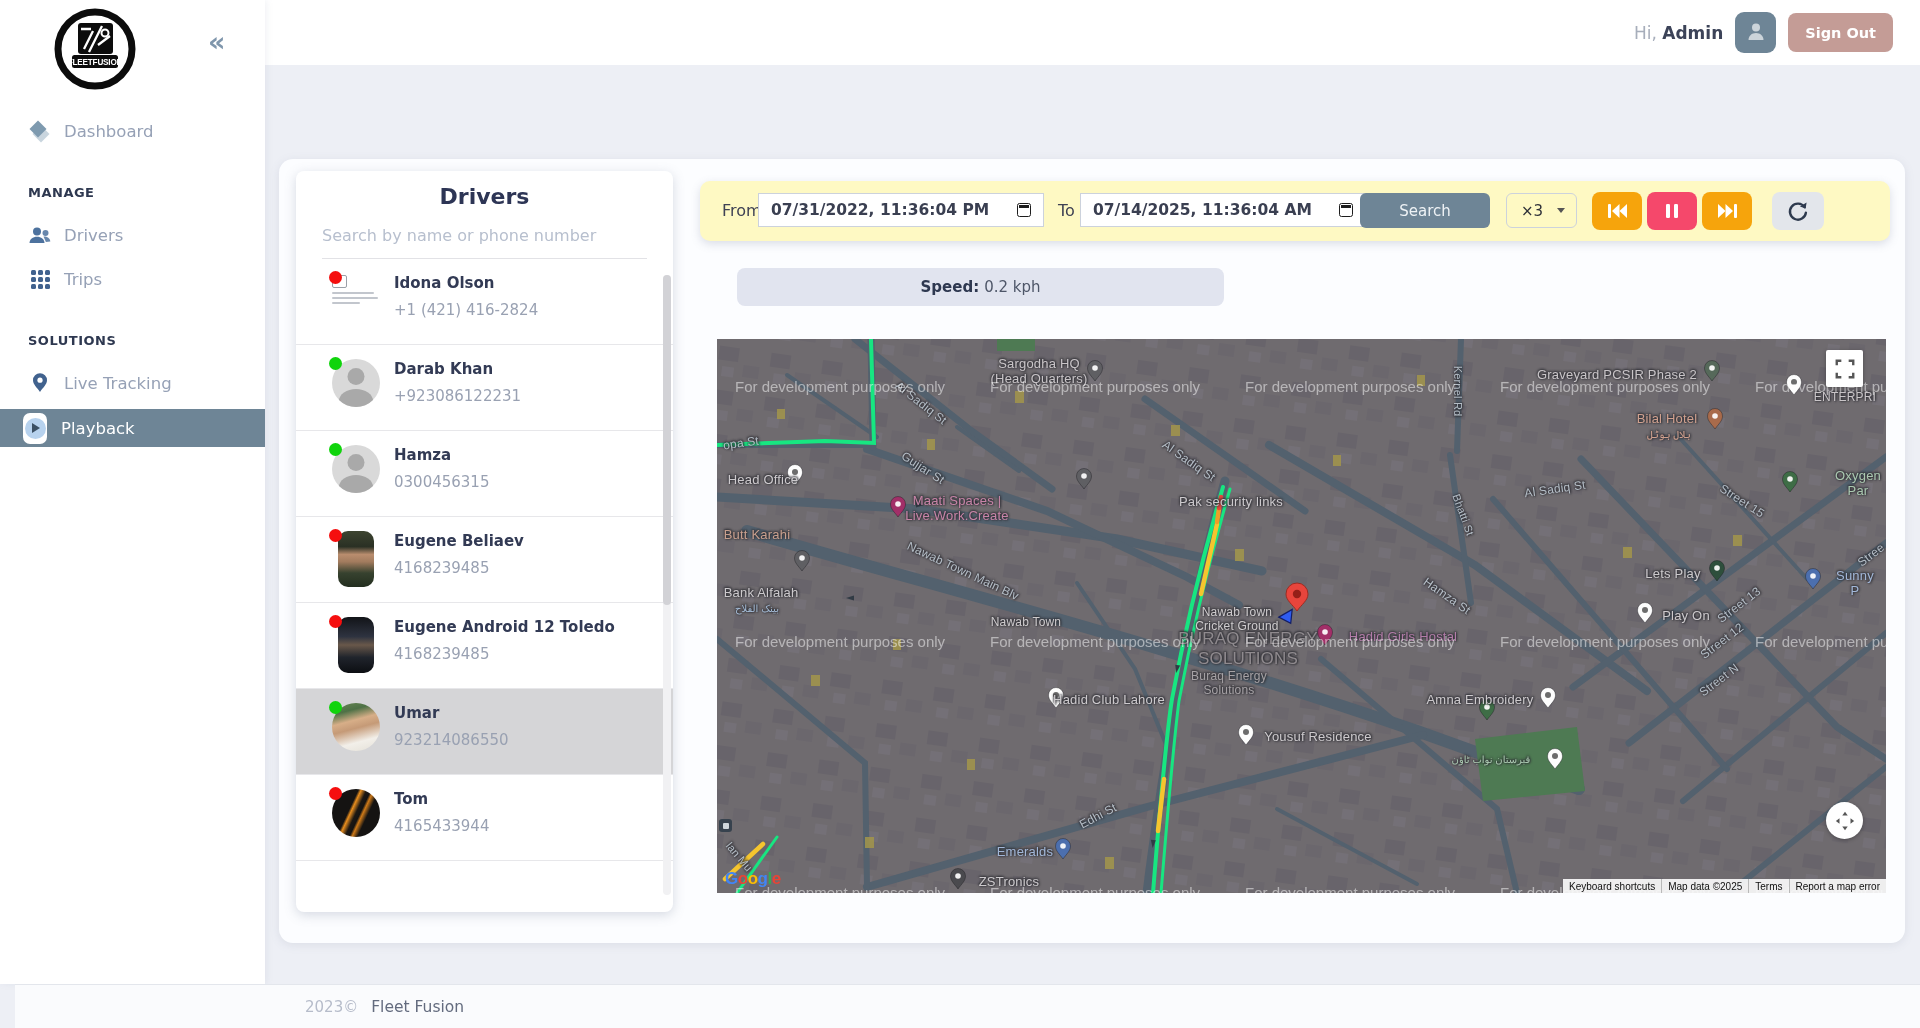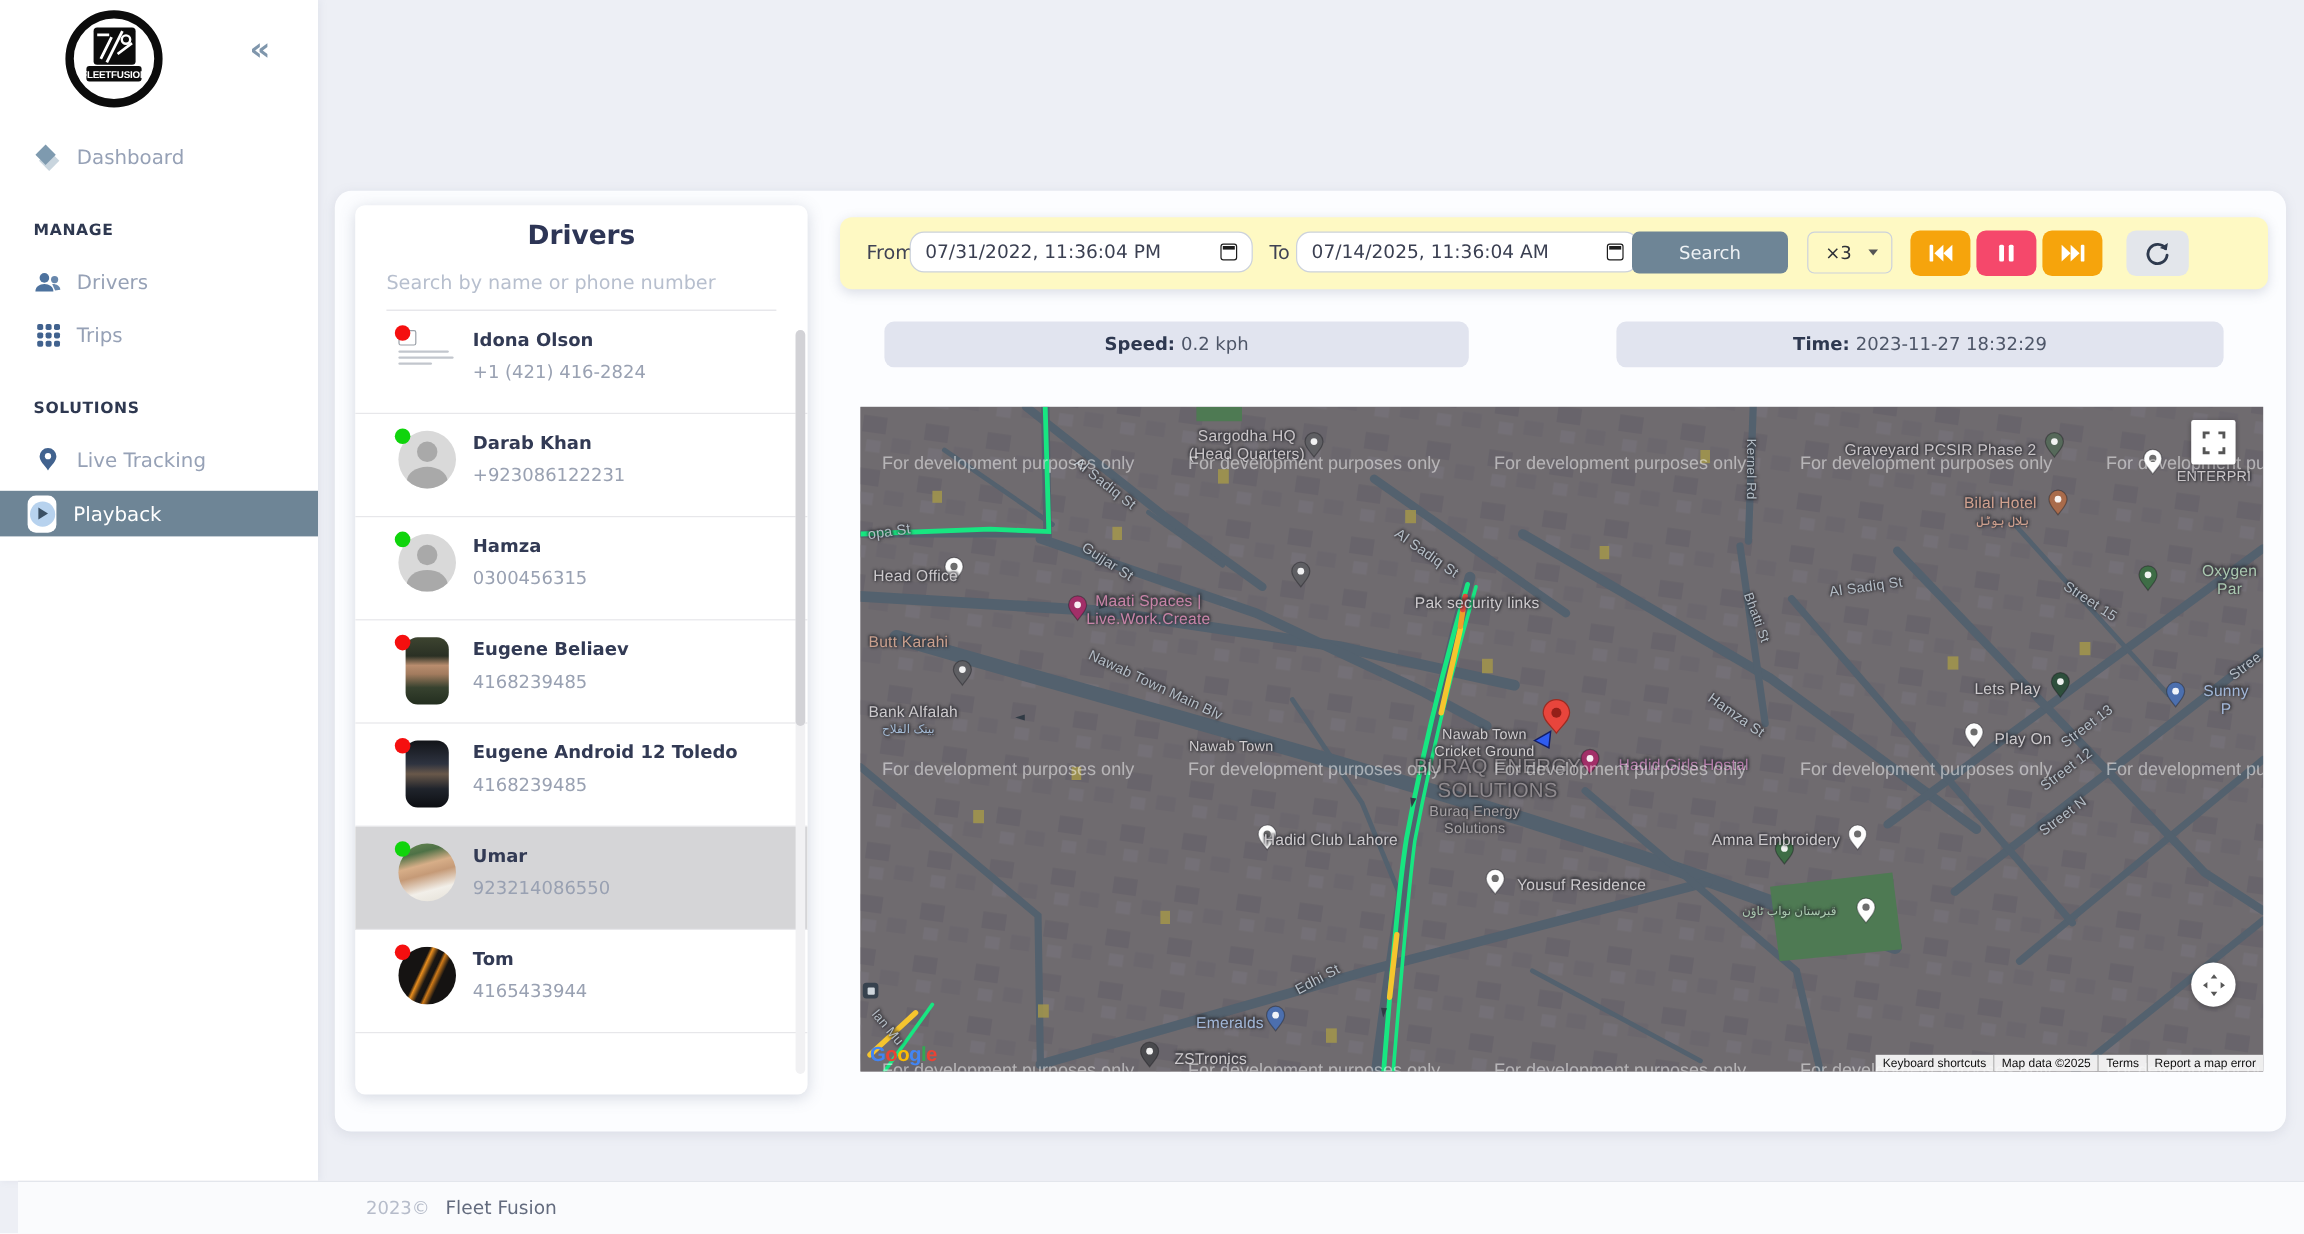--- a/index.html
+++ b/index.html
@@ -67,22 +67,22 @@
   .bi-box { width:15px; height:13px; border:1.5px solid #9aa0a8; border-radius:2px; position:relative; margin-bottom:4px; }
   .bi-box::after { content:""; position:absolute; left:3px; top:3px; width:4px; height:4px; border-radius:50%; background:#9aa0a8; }
   .av-broken .ln { height:2px; background:#c2c6cd; border-radius:1px; margin-top:3px; }
   .scroll-track { position:absolute; right:2px; top:104px; width:8px; height:620px; background:#f1f1f3; border-radius:4px; }
   .scroll-thumb { position:absolute; right:2px; top:104px; width:8px; height:330px; background:#d2d2d6; border-radius:4px; cursor:pointer; }
 
   
   .controls-card { position:absolute; left:700px; top:181px; width:1190px; height:60px; background:#fef9c3;
                    border-radius:10px; box-shadow:0 3px 10px rgba(100,110,140,.22); }
   .ctl-label { position:absolute; font-size:16px; color:#3f4254; top:20px; }
-  .date-input { position:absolute; top:12px; height:34px; border:1px solid #ccd2dc; border-radius:12px; background:#fff;
-                display:flex; align-items:center; padding:0 12px; font-size:15.5px; color:#3a3f51; cursor:text; }
+  .date-input { position:absolute; top:12px; height:34px; border:1px solid #ccd2dc; border-radius:0; background:#fff;
+                display:flex; align-items:center; padding:0 12px; font-size:15.5px; color:#3a3f51; cursor:text;font-weight:bold; }
   .date-input .val { flex:1; white-space:nowrap; }
   .cal-icon { width:14px; height:14px; border:1.7px solid #1d1d1d; border-radius:2.5px; position:relative; margin-left:10px; cursor:pointer; flex-shrink:0; }
   .cal-icon::before { content:""; position:absolute; top:1px; left:1px; right:1px; height:2.5px; background:#1d1d1d; }
   .search-btn { position:absolute; left:660px; top:12px; width:130px; height:35px; border:none; border-radius:6px;
                 background:#6e8596; color:#eef2f5; font-family:inherit; font-size:15px; cursor:pointer; }
   .speed-select { position:absolute; left:806px; top:12px; width:71px; height:35px; border:1px solid #ccd2dc; border-radius:6px;
                   display:flex; align-items:center; padding-left:14px; font-size:15px; color:#2e3138; cursor:pointer; }
   .speed-select .caret { width:0; height:0; border-left:4.5px solid transparent; border-right:4.5px solid transparent;
                   border-top:5.5px solid #555; margin-left:14px; }
   .media-btn { position:absolute; top:11px; width:50px; height:38px; border:none; border-radius:8px; cursor:pointer;
@@ -123,20 +123,32 @@
   .footer { position:absolute; left:0; bottom:0; width:1920px; height:44px; background:#fafbfd; border-top:1px solid #e3e6ec;
             display:flex; align-items:center; padding-left:290px; gap:13px; z-index:5;margin-left:15px; }
   .footer .year { font-size:15px; color:#b6bcca; }
   .footer .fbrand { font-size:15.5px; color:#636b7e; }
 </style>
 </head>
 <body>
 
 <div class="app">
 
+  <div class="topbar">
+    <span class="greeting"><span>Hi,</span> <b>Admin</b></span>
+    <div class="avatar-btn">
+      <span>
+        <svg width="24" height="24" viewBox="0 0 24 24">
+            <circle cx="12" cy="8.5" r="4" fill="#ccd4da"></circle>
+            <path d="M4.5 21c0-4.2 3.3-7 7.5-7s7.5 2.8 7.5 7z" fill="#ccd4da"></path>
+          </svg>
+      </span>
+    </div>
+    <button class="signout-btn">Sign Out</button>
+  </div>
 
   <div class="sidebar">
     <div class="logo-wrap">
       <svg width="84" height="84" viewBox="0 0 84 84">
         <circle cx="42" cy="42" r="37" fill="#fff" stroke="#0c0c0c" stroke-width="7"></circle>
         <rect x="25" y="16" width="35" height="31" rx="3" fill="#0c0c0c"></rect>
         <path d="M31 42 L40 24 M36 45 L49 19 M45 38 L57 29 M28 22 L38 22" stroke="#fff" stroke-width="2.3" fill="none"></path>
         <circle cx="52" cy="26" r="3.5" fill="none" stroke="#fff" stroke-width="2"></circle>
         <rect x="19" y="48" width="46" height="13" rx="2.5" fill="#0c0c0c"></rect>
         <text x="42" y="58.2" text-anchor="middle" font-family="Liberation Sans, sans-serif" font-size="8.2" font-weight="bold" fill="#fff" letter-spacing="-0.2">FLEETFUSION</text>
@@ -343,24 +355,20 @@
       <svg width="22" height="22" viewBox="0 0 22 22">
           <path d="M17.6 7.2 A8 8 0 1 0 18.9 12.6" fill="none" stroke="#2e3a4e" stroke-width="2.4" stroke-linecap="round"></path>
           <path d="M19.6 2.6 L18.6 8.6 L12.9 6.6 Z" fill="#2e3a4e"></path>
         </svg>
     </button>
   </div>
 
   <div class="status-pill pill-speed">
     <b>Speed:</b>
     <span>0.2 kph</span>
-  </div>
-  <div class="status-pill pill-time">
-    <b>Time:</b>
-    <span>2023-11-27 18:32:29</span>
   </div>
 
   <div class="map" id="map-root">
     <svg class="base" id="map-svg" width="1169" height="554" viewBox="0 0 1169 554">
       <defs>
         <pattern id="bld" width="52" height="44" patternUnits="userSpaceOnUse" patternTransform="rotate(8)">
           <rect x="4" y="6" width="20" height="14" fill="#67636a"></rect>
           <rect x="30" y="22" width="16" height="12" fill="#6a666d"></rect>
           <rect x="9" y="26" width="12" height="10" fill="#757178"></rect>
         </pattern>

